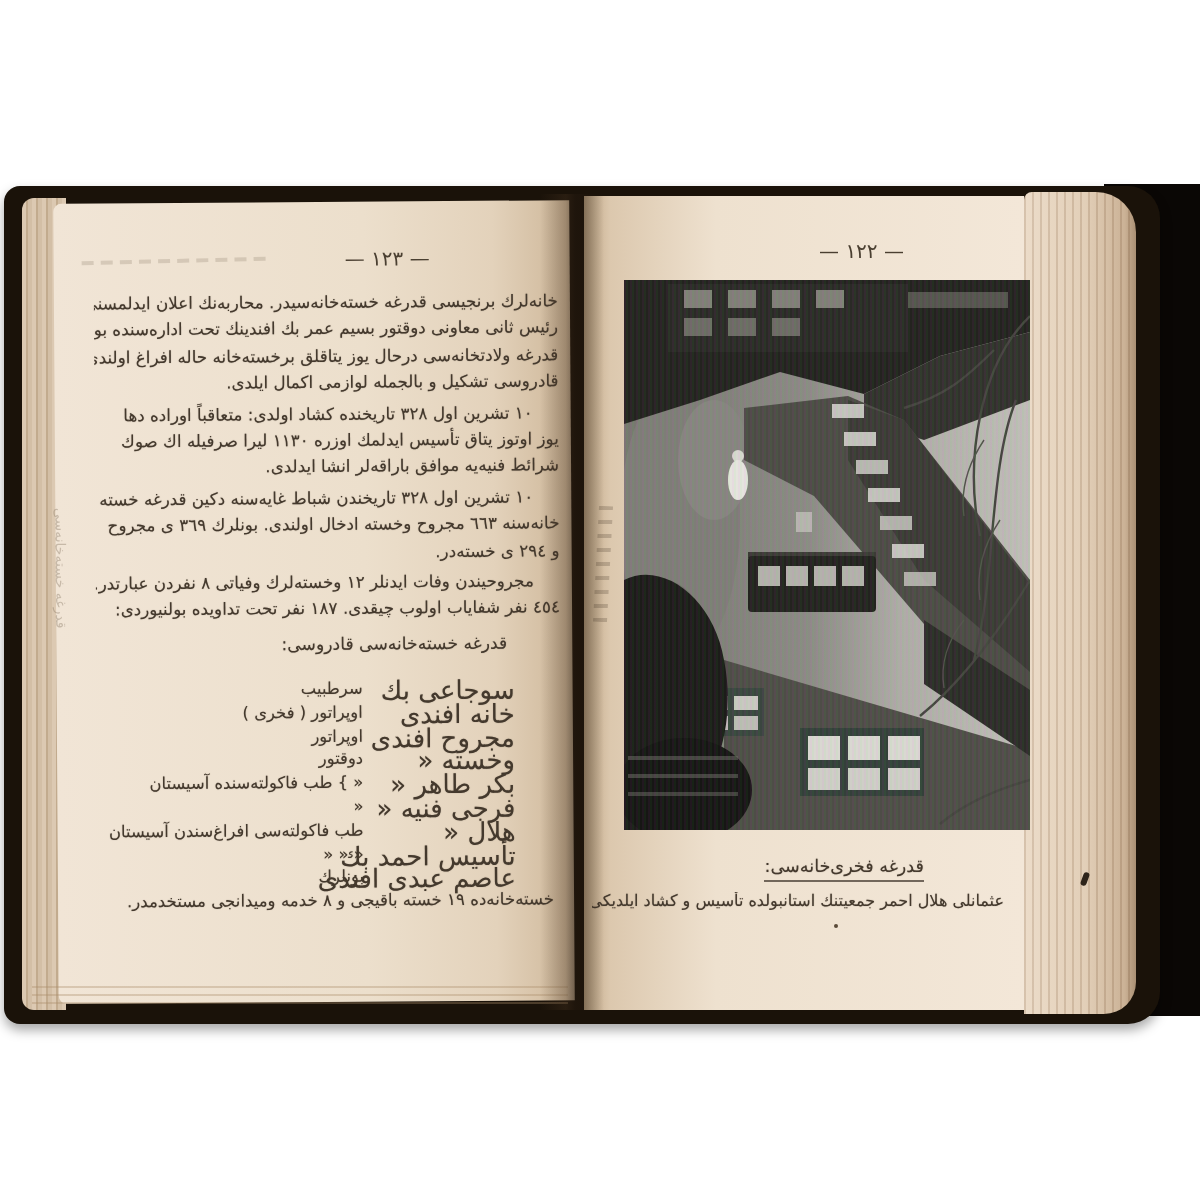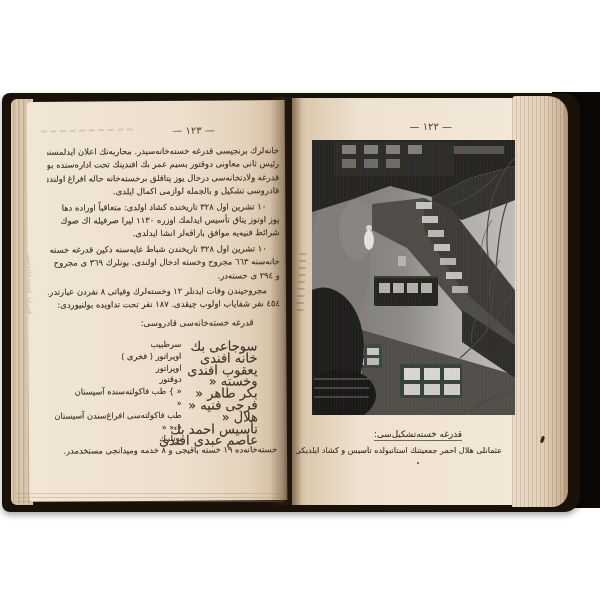--- a/index.html
+++ b/index.html
@@ -107,21 +107,21 @@
     <div class="roster" id="roster">
         <div class="rrow" style="top: 0px;">
           <span class="rname">سوجاعی بك</span>
           <span class="rtitle">سرطبيب</span>
         </div>
         <div class="rrow" style="top: 11.8px;">
           <span class="rname">خانه افندی</span>
           <span class="rtitle">اوپراتور ( فخری )</span>
         </div>
         <div class="rrow" style="top: 23.6px;">
-          <span class="rname">يعقوب افندی</span>
+          <span class="rname">مجروح افندی</span>
           <span class="rtitle">اوپراتور</span>
         </div>
         <div class="rrow" style="top: 35.4px;">
           <span class="rname">وخسته «</span>
           <span class="rtitle">دوقتور</span>
         </div>
         <div class="rrow" style="top: 47.2px;">
           <span class="rname">بكر طاهر «</span>
           <span class="rtitle">« } طب فاكولته‌سنده آسيستان</span>
         </div>
@@ -233,19 +233,19 @@
           <path d="M203,250 C185,255 170,262 158,272"></path>
         </g>
         <g stroke="#52524b" stroke-width=".7" fill="none">
           <path d="M180,80 C172,92 168,104 170,118"></path>
           <path d="M188,120 C180,132 176,146 178,160"></path>
           <path d="M170,170 C162,180 158,192 160,204"></path>
         </g>
       </svg>
     </div>
 
-    <div class="cap-title">قدرغه خسته‌تشكيل‌سی:</div>
+    <div class="cap-title">قدرغه فخری‌خانه‌سی:</div>
     <div class="cap-body">عثمانلی هلال احمر جمعيتنك استانبولده تأسيس و كشاد ايلديكی خسته‌</div>
   </div>
 
   <div class="speck1"></div>
   <div class="speck2"></div>
 </div>
 
 </body></html>

